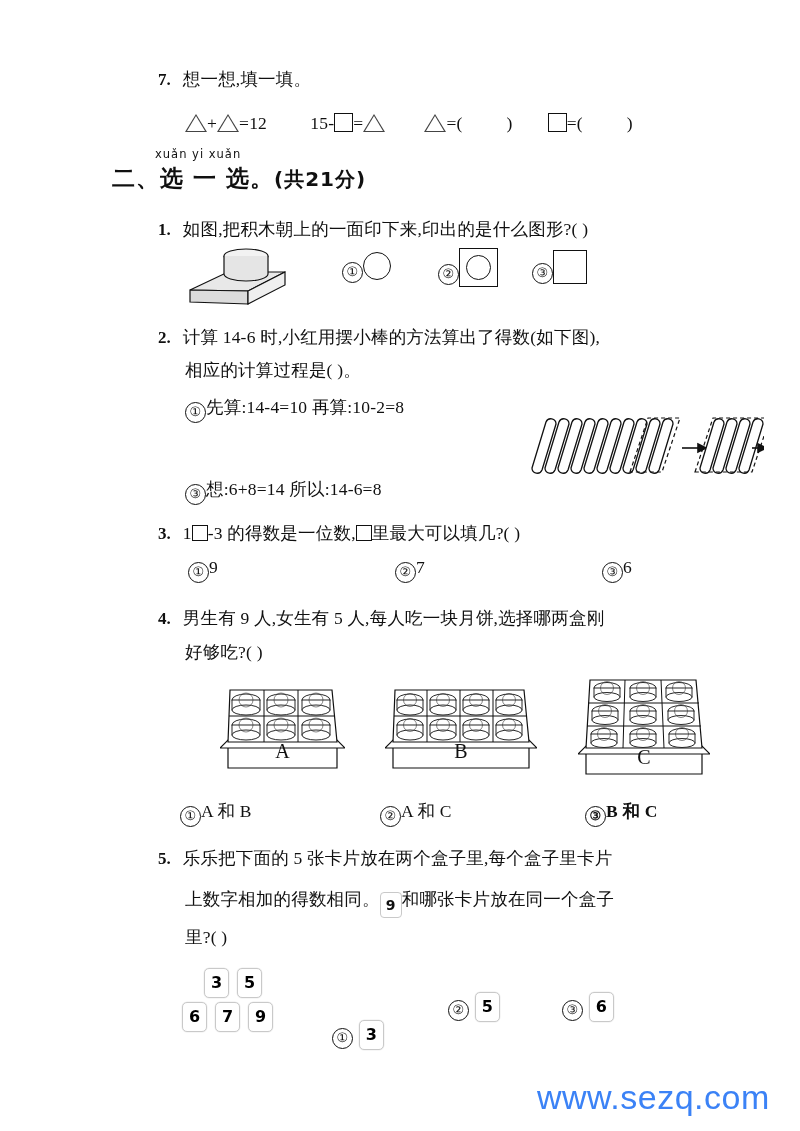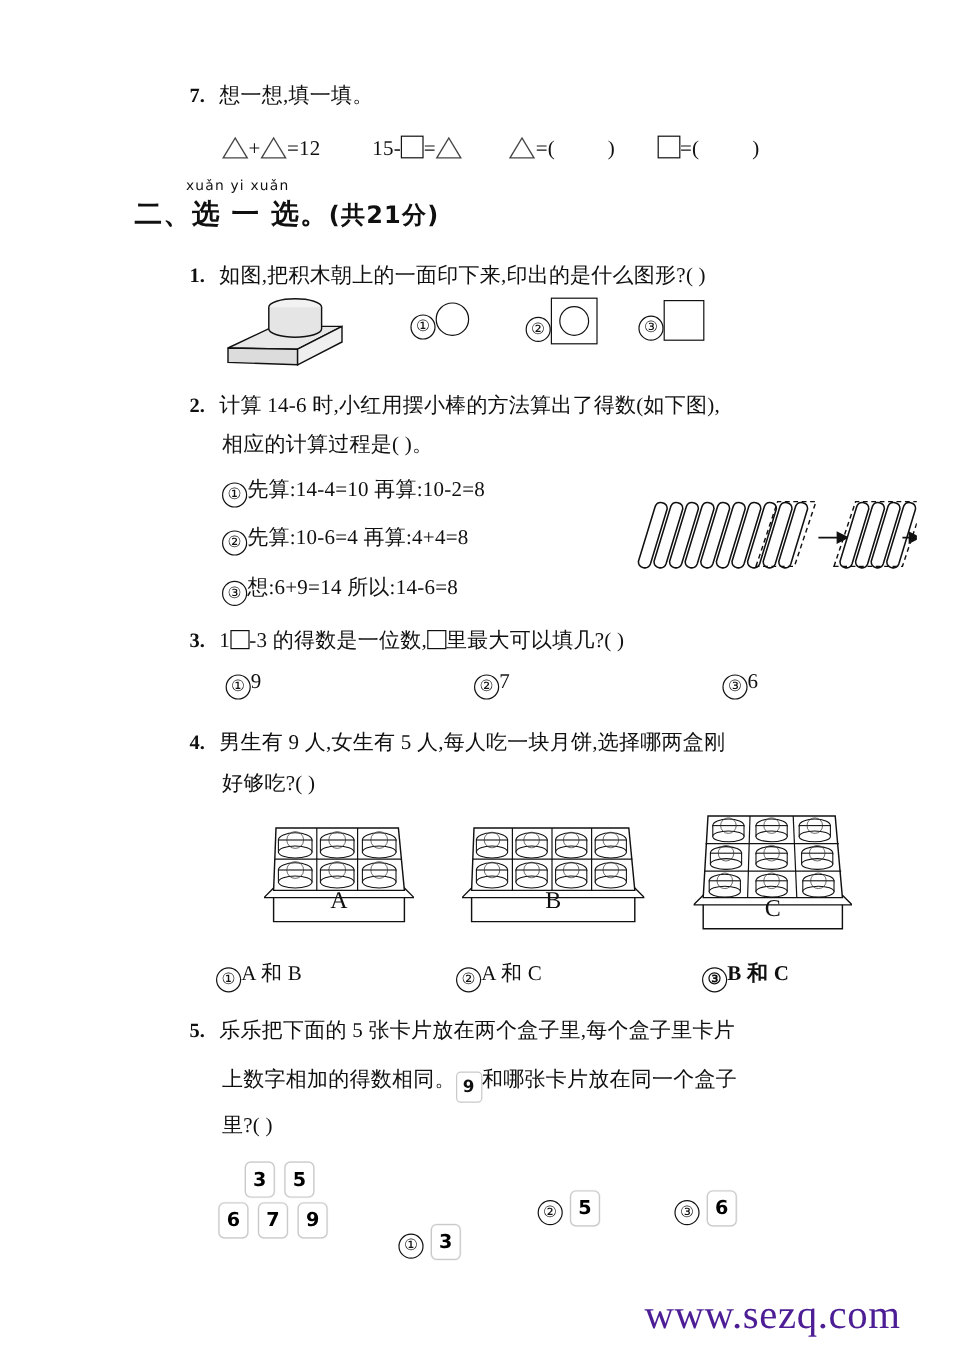--- a/index.html
+++ b/index.html
@@ -156,23 +156,23 @@
     line-height: 24px;
     font-family: "DejaVu Sans", sans-serif;
     font-weight: bold;
     font-size: 14px;
     vertical-align: -5px;
   }
 
   
   .watermark {
     position: absolute;
-    font-family: Liberation Serif, serif;
+    font-family: Liberation Sans, sans-serif;
     font-size: 34px;
-    color: #4c1d95;
+    color: #3b82f6;
     letter-spacing: .5px;
     white-space: nowrap;
   }
 
   svg { display: block; }
 </style>
 </head>
 <body>
 
 <div class="page">
@@ -234,25 +234,22 @@
 
   <div class="row" style="left:118px; top:322px;">
     <span class="qnum">2.</span>
     <span class="qtext" style="margin-left:8px;">计算 14-6 时,小红用摆小棒的方法算出了得数(如下图),</span>
   </div>
   <div class="row qtext" style="left:145px; top:355px;">相应的计算过程是(        )。</div>
 
   <div class="row qtext" style="left:145px; top:392px;">
     <span class="circnum">①</span><span>先算:14-4=10    再算:10-2=8</span>
   </div>
-  <div class="row qtext" style="left:145px; top:432px;">
-    <span class="circnum">②</span><span>先算:10-6=4    再算:4+4=8</span>
-  </div>
   <div class="row qtext" style="left:145px; top:474px;">
-    <span class="circnum">③</span><span>想:6+9=14    所以:14-6=8</span>
+    <span class="circnum">③</span><span>想:6+8=14    所以:14-6=8</span>
   </div>
 
   <div class="blockfig" style="left:484px; top:412px;">
     <svg width="240" height="66" viewBox="0 0 240 66">
       <g stroke="#111" stroke-width="1.3" fill="#fff" stroke-linejoin="round">
 
         <path d="M8,56 L22,10 A5.2,5.2 0 0 1 32,12 L18,58 A5.2,5.2 0 0 1 8,56 Z"></path>
         <path d="M21,56 L35,10 A5.2,5.2 0 0 1 45,12 L31,58 A5.2,5.2 0 0 1 21,56 Z"></path>
         <path d="M34,56 L48,10 A5.2,5.2 0 0 1 58,12 L44,58 A5.2,5.2 0 0 1 34,56 Z"></path>
         <path d="M47,56 L61,10 A5.2,5.2 0 0 1 71,12 L57,58 A5.2,5.2 0 0 1 47,56 Z"></path>

